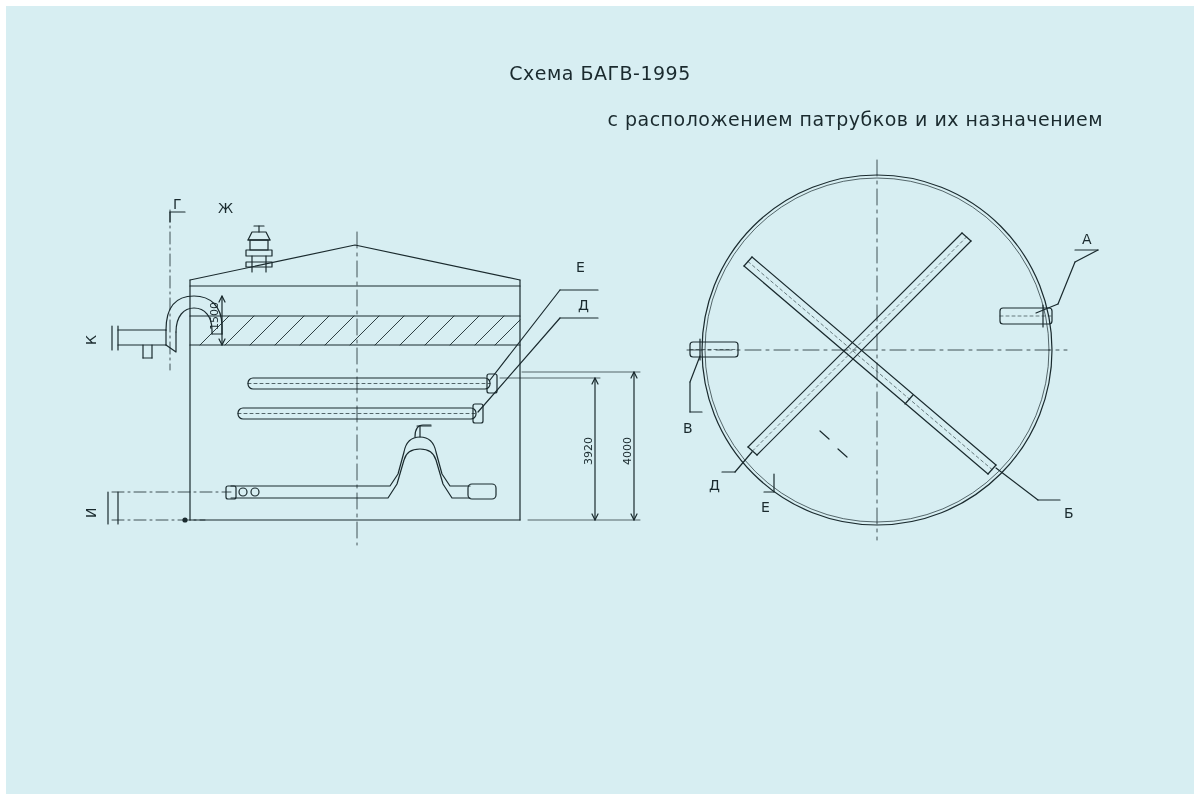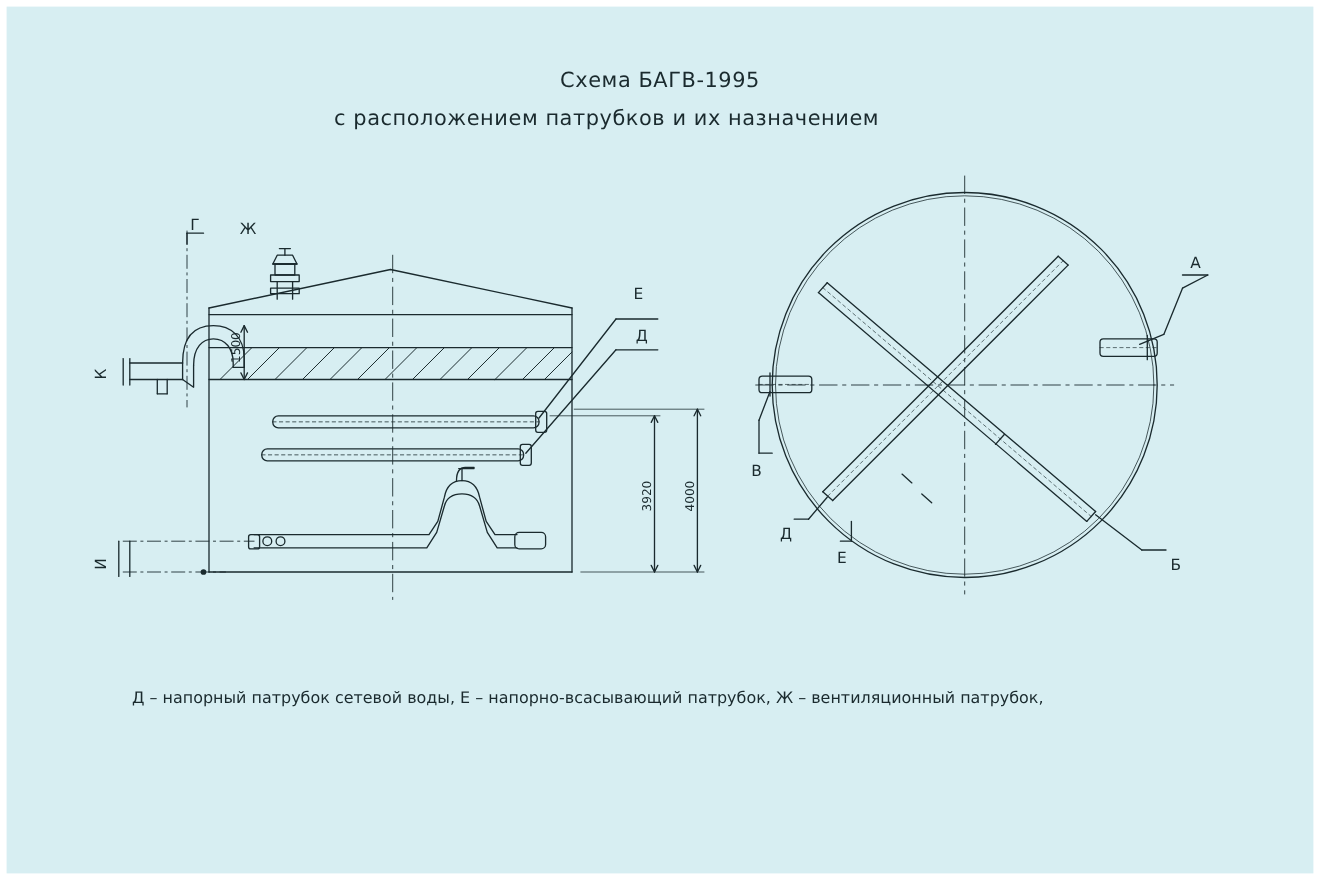--- a/index.html
+++ b/index.html
@@ -15,21 +15,21 @@
     position:absolute;left:0;top:0;width:1200px;height:800px;
     border:6px solid #ffffff;
     box-sizing:border-box;
     pointer-events:none;
   }
   .title{
     position:absolute;left:0;top:62px;width:1200px;text-align:center;
     font-size:19px;letter-spacing:0.5px;
   }
   .subtitle{
-    position:absolute;left:0;top:97px;width:1103px;text-align:center;
+    position:absolute;left:0;top:108px;width:1103px;text-align:right;
     font-size:19px;letter-spacing:0.5px;
   }
   svg.canvas{position:absolute;left:0;top:0;width:1200px;height:800px;}
   .legend{
     position:absolute;left:120px;top:618px;width:960px;
     font-size:14.5px;line-height:35px;
   }
   .legend div{white-space:nowrap;}
   .lbl{font-size:14px;}
   .dim{font-size:11px;}
@@ -248,14 +248,13 @@
   <text class="dim" x="631" y="465" fill="#1a2a2e" font-family="DejaVu Sans, sans-serif" font-size="11" transform="rotate(-90 631 465)">4000</text>
 
   <text class="lbl" x="1082" y="244" fill="#1a2a2e" font-family="DejaVu Sans, sans-serif">А</text>
   <text class="lbl" x="1064" y="518" fill="#1a2a2e" font-family="DejaVu Sans, sans-serif">Б</text>
   <text class="lbl" x="683" y="433" fill="#1a2a2e" font-family="DejaVu Sans, sans-serif">В</text>
   <text class="lbl" x="709" y="490" fill="#1a2a2e" font-family="DejaVu Sans, sans-serif">Д</text>
   <text class="lbl" x="761" y="512" fill="#1a2a2e" font-family="DejaVu Sans, sans-serif">Е</text>
 </svg>
 
 <div class="legend">
-  <div>Д – напорный патрубок сетевой воды, Е – напорно-всасывающий патрубок, Ж – вентиляционный патрубок,</div>
 </div>
 
 </body></html>

